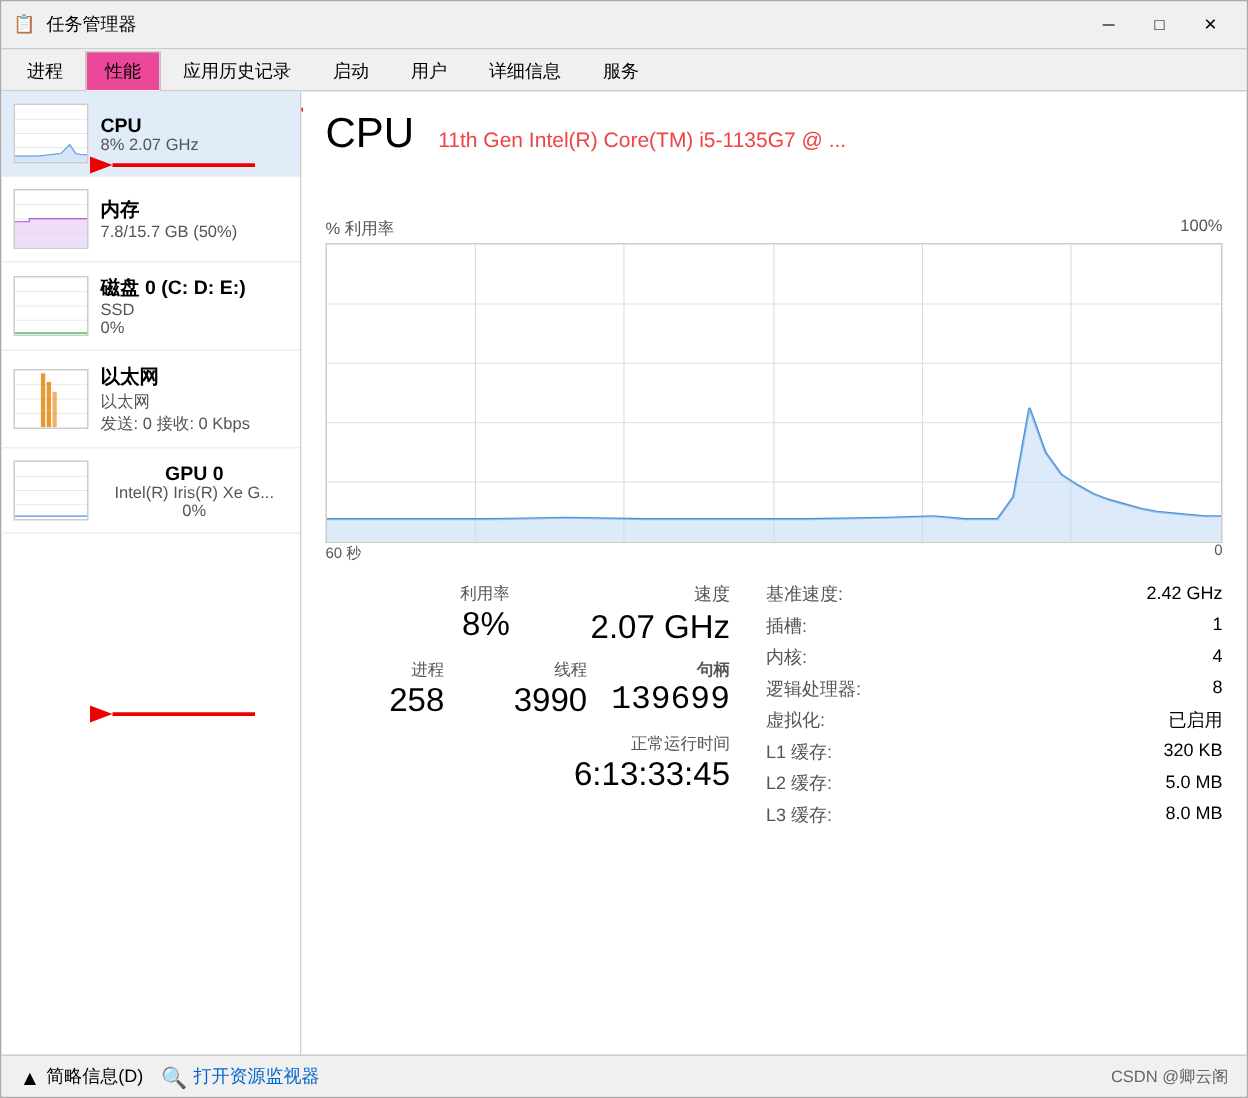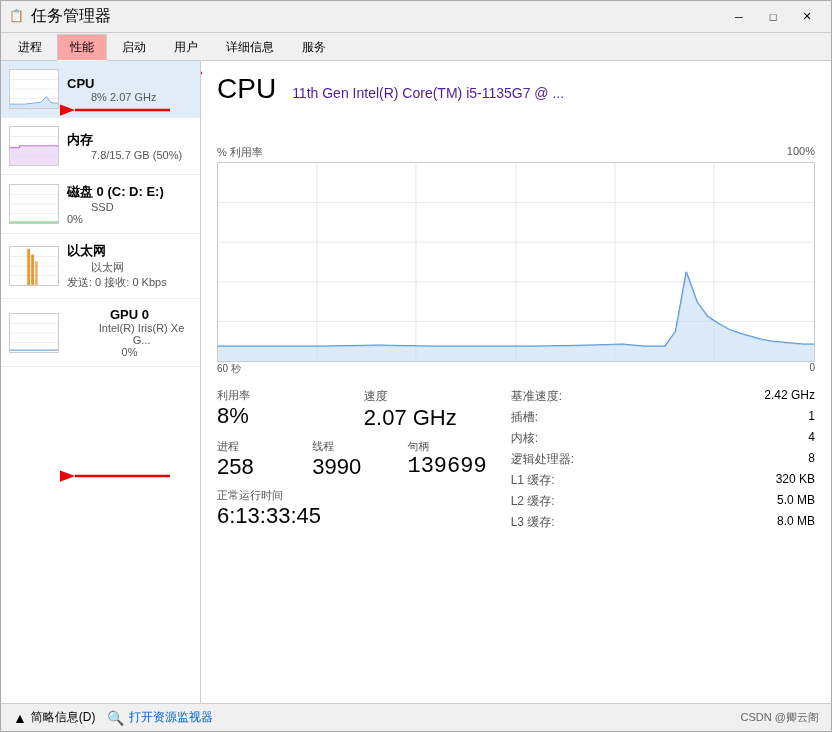--- a/index.html
+++ b/index.html
@@ -31,21 +31,21 @@
       padding: 6px 8px;
       height: 32px;
     }
     .title-bar-icon {
       width: 16px;
       height: 16px;
       margin-right: 6px;
     }
     .title-bar-title {
       flex: 1;
-      font-size: 16px;
+      font-size: 12px;
       color: #000;
     }
     .title-bar-controls {
       display: flex;
       gap: 2px;
     }
     .title-bar-btn {
       width: 32px;
       height: 20px;
       background: transparent;
@@ -86,21 +86,21 @@
     .tab {
       padding: 4px 12px;
       cursor: pointer;
       font-size: 12px;
       color: #000;
       border: 1px solid transparent;
       border-bottom: none;
       margin-right: 2px;
     }
     .tab.active {
-      background: #fca5a5;
+      background: #ec4899;
       border-color: #ccc;
       border-bottom: 1px solid #fff;
       margin-bottom: -1px;
     }
 
     
     .main-content {
       display: flex;
       flex: 1;
       overflow: hidden;
@@ -128,21 +128,21 @@
       border: 1px solid #ccc;
       background: #fff;
       margin-right: 8px;
       flex-shrink: 0;
       position: relative;
       overflow: hidden;
     }
 
     .sidebar-item-info { flex: 1; }
     .sidebar-item-name { font-size: 13px; font-weight: bold; color: #000; }
-    .sidebar-item-sub { font-size: 11px; color: #555; margin-left: 24px; }
+    .sidebar-item-sub { font-size: 11px; color: #555; }
     .sidebar-item-sub2 { font-size: 11px; color: #555; }
 
     
     .right-panel {
       flex: 1;
       padding: 12px 16px;
       background: #fff;
       overflow-y: auto;
     }
     .chart-area {
@@ -167,21 +167,21 @@
       font-size: 12px;
       color: #000;
       font-weight: normal;
     }
 
     
     .bottom-layout {
       display: flex;
       gap: 24px;
     }
-    .bottom-left { flex: 0 0 auto; }
+    .bottom-left { flex: 0 0 auto; text-align: right; }
     .bottom-right { flex: 1; }
 
     
     .status-bar {
       border-top: 1px solid #ccc;
       background: #f0f0f0;
       height: 28px;
       display: flex;
       align-items: center;
       padding: 0 12px;
@@ -220,20 +220,21 @@
       <button class="title-bar-btn">─</button>
       <button class="title-bar-btn">□</button>
       <button class="title-bar-btn close">✕</button>
     </div>
   </div>
 
 
   <div class="tab-bar">
     <span class="tab">进程</span>
     <span class="tab active">性能</span>
+    <span class="tab">应用历史记录</span>
     <span class="tab">启动</span>
     <span class="tab">用户</span>
     <span class="tab">详细信息</span>
     <span class="tab">服务</span>
   </div>
 
   <div class="main-content">
 
     <div class="sidebar">
 
@@ -328,21 +329,21 @@
           <div class="sidebar-item-sub2">0%</div>
         </div>
       </div>
 
     </div>
 
     <div class="right-panel">
 
       <div style="position:relative; display:flex; align-items:baseline; margin-bottom:2px;">
         <span style="font-size:28px; font-weight:300; margin-right:16px;">CPU</span>
-        <span style="font-size:14px; color:#4c1d95;">11th Gen Intel(R) Core(TM) i5-1135G7 @ ...</span>
+        <span style="font-size:14px; color:#ef4444;">11th Gen Intel(R) Core(TM) i5-1135G7 @ ...</span>
 
         <svg style="position:absolute; left:-170px; top:-30px; pointer-events:none;" width="160" height="60">
           <defs>
             <marker id="arrowhead1" markerWidth="8" markerHeight="6" refX="8" refY="3" orient="auto">
               <polygon points="0 0, 8 3, 0 6" fill="#e00"></polygon>
             </marker>
           </defs>
           <line x1="155" y1="30" x2="10" y2="30" stroke="#e00" stroke-width="2.5" marker-end="url(#arrowhead1)"></line>
         </svg>
       </div>
@@ -397,21 +398,21 @@
           <div style="display:grid; grid-template-columns:1fr 1fr 1fr; gap:8px 16px; margin-bottom:8px;">
             <div>
               <div style="font-size:11px; color:#555;">进程</div>
               <div style="font-size:22px; font-weight:300;">258</div>
             </div>
             <div>
               <div style="font-size:11px; color:#555;">线程</div>
               <div style="font-size:22px; font-weight:300;">3990</div>
             </div>
             <div>
-              <div style="font-size:11px; color:#555;">句柄</div>
+              <div style="font-size:11px; color:#555;font-weight:bold;">句柄</div>
               <div style="font-size:22px; font-weight:300;font-family:Liberation Mono, monospace;">139699</div>
             </div>
           </div>
 
           <div>
             <div style="font-size:11px; color:#555;">正常运行时间</div>
             <div style="font-size:22px; font-weight:300;">6:13:33:45</div>
           </div>
         </div>
 
@@ -424,20 +425,24 @@
             <span class="spec-key">插槽:</span>
             <span class="spec-val">1</span>
           </div>
           <div class="spec-row">
             <span class="spec-key">内核:</span>
             <span class="spec-val">4</span>
           </div>
           <div class="spec-row">
             <span class="spec-key">逻辑处理器:</span>
             <span class="spec-val">8</span>
+          </div>
+          <div class="spec-row">
+            <span class="spec-key">虚拟化:</span>
+            <span class="spec-val">已启用</span>
           </div>
           <div class="spec-row">
             <span class="spec-key">L1 缓存:</span>
             <span class="spec-val">320 KB</span>
           </div>
           <div class="spec-row">
             <span class="spec-key">L2 缓存:</span>
             <span class="spec-val">5.0 MB</span>
           </div>
           <div class="spec-row">

